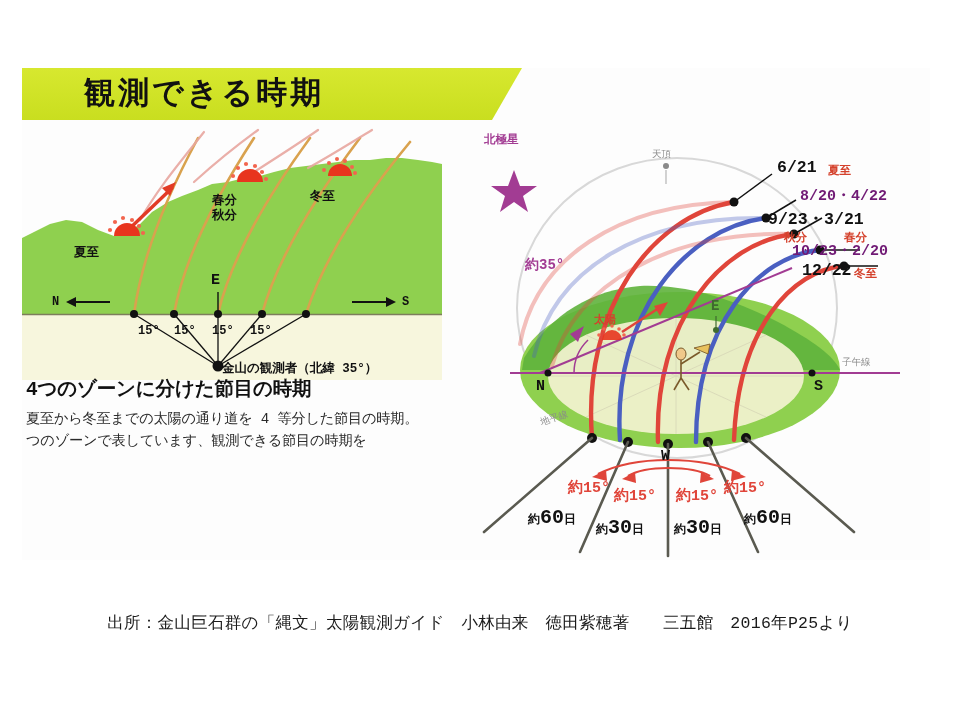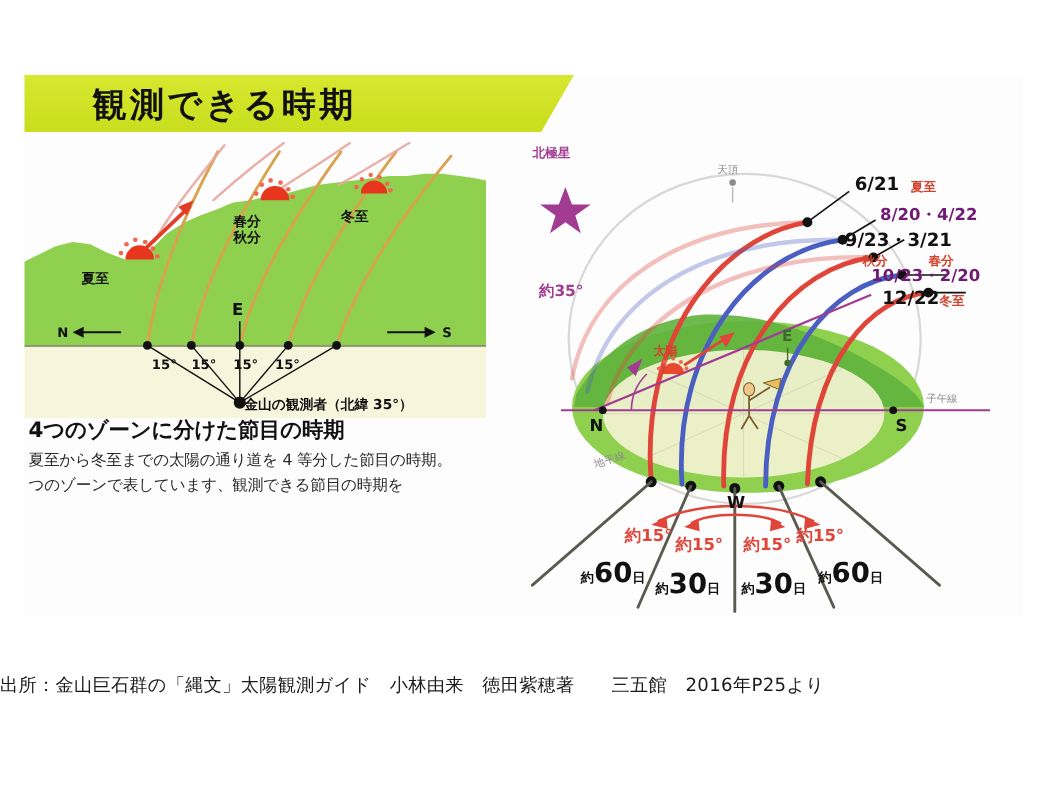--- a/index.html
+++ b/index.html
@@ -2,21 +2,21 @@
 <html lang="ja"><head>
 <meta charset="utf-8">
 <title>観測できる時期</title>
 <style>
   html,body{margin:0;padding:0;}
   body{
     width:960px;height:720px;background:#ffffff;
     font-family:"DejaVu Sans","Liberation Sans",sans-serif;
     overflow:hidden;position:relative;
   }
-  #slide{position:absolute;inset:0;background:#fff;}
+  #slide{position:absolute;inset:0;background:#fff;font-family:Liberation Mono, monospace;}
 
   
   .figure-frame{
     position:absolute;left:22px;top:68px;width:908px;height:492px;
     background:#fdfdfd;overflow:hidden;
   }
 
   
   .banner{
     position:absolute;left:0;top:0;width:500px;height:52px;
@@ -54,30 +54,30 @@
   .hl{background:linear-gradient(transparent 62%, #ffe83c 62%, #ffe83c 96%, transparent 96%);}
 
   
   .right-panel{position:absolute;left:440px;top:40px;width:468px;height:452px;}
   .r-lab{position:absolute;white-space:nowrap;}
   .lab-date-blk{font-size:16.5px;font-weight:bold;color:#111;}
   .lab-date-blu{font-size:15px;font-weight:bold;color:#701a75;}
   .lab-red{font-size:11.5px;font-weight:bold;color:#d4412c;}
   .lab-gray{font-size:9.5px;color:#8a8a8a;}
   .lab-purple{font-size:11.5px;font-weight:bold;color:#a23c93;}
-  .lab-purple-big{font-size:14px;font-weight:bold;color:#a23c93;}
+  .lab-purple-big{font-size:14px;font-weight:bold;color:#a23c93;margin-left:35px;}
   .lab-cardinal{font-size:15px;font-weight:bold;color:#111;}
   .lab-e{font-size:14px;font-weight:bold;color:#3f6b2f;}
   .lab-deg{font-size:15px;font-weight:bold;color:#e0453a;}
-  .lab-days{font-size:25px;font-weight:bold;color:#111;}
+  .lab-days{font-size:20px;font-weight:bold;color:#111;}
   .lab-sun{font-size:11px;font-weight:bold;color:#d4412c;}
 
   
   .caption{
-    position:absolute;left:0;top:612px;width:960px;
+    position:absolute;left:0;top:612px;width:960px;text-align:center;
     font-size:16.5px;color:#1a1a1a;letter-spacing:0.3px;
   }
 </style>
 </head>
 <body>
 
 <div id="slide">
 
   <div class="figure-frame">
 

